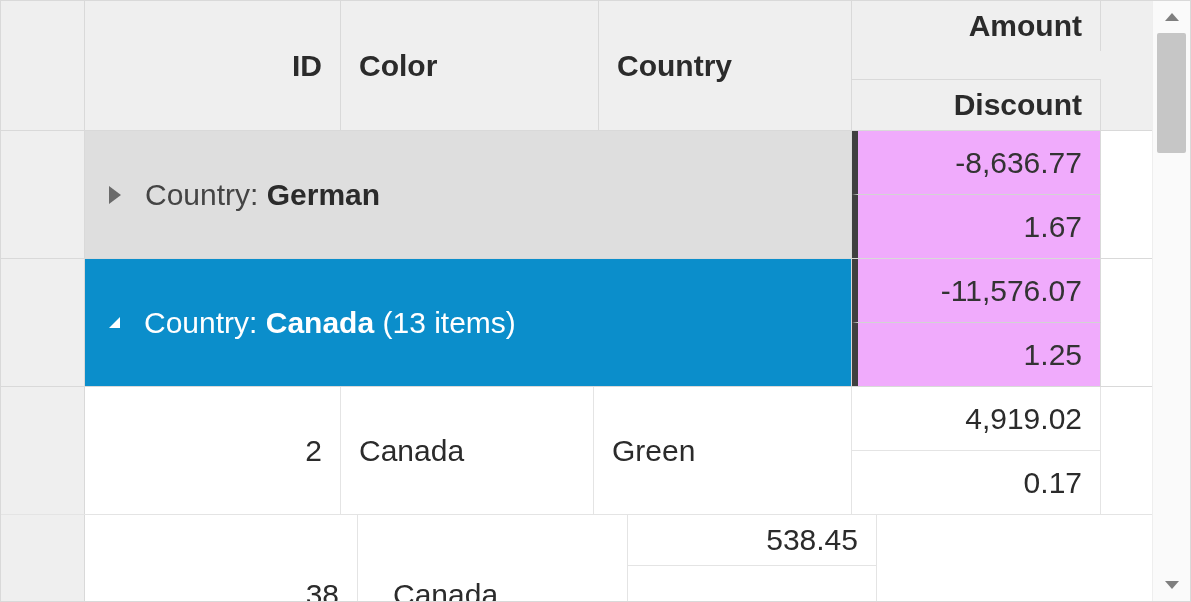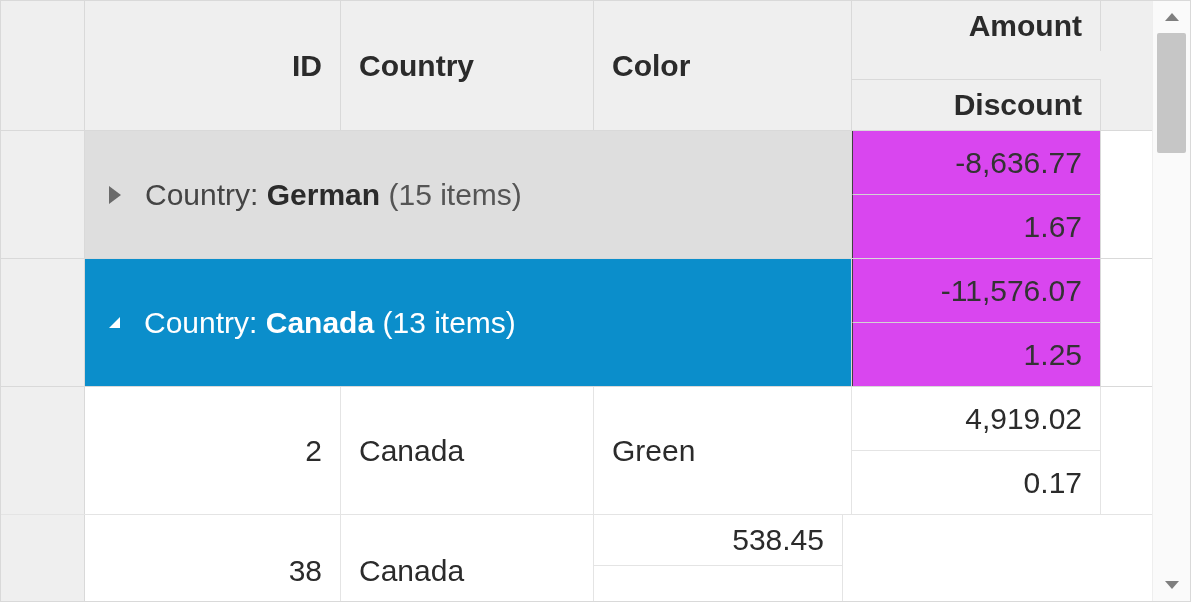--- a/index.html
+++ b/index.html
@@ -136,22 +136,22 @@
   }
   .metric-cell {
     flex: 1;
     display: flex;
     align-items: center;
     justify-content: flex-end;
     padding: 0 18px;
     font-size: 30px;
     color: #333;
     border-right: 1px solid #d9d9d9;
-    background: #d946ef;
-    border-left: 1px solid #404040;
+    background: #f0abfc;
+    border-left: 6px solid #404040;
   }
   .metric-cell + .metric-cell { border-top: 1px solid #d3d3d3; }
 
   .group-row.collapsed-row .group-body {
     background: #dedede;
     color: #444;
   }
   .group-row.collapsed-row .group-body .value { color: #2b2b2b; }
   .group-row.selected .group-body {
     background: #0b8ecb;
@@ -191,47 +191,46 @@
     align-items: center;
     justify-content: flex-end;
     padding: 8px 18px;
     font-size: 30px;
     color: #2b2b2b;
     border-right: 1px solid #e4e4e4;
   }
   .dmetric + .dmetric { border-top: 1px solid #e4e4e4; }
 
   .data-row.partial { height: 88px; }
-  .data-row.partial .data-cell { padding-bottom: 4px; position: relative; }
+  .data-row.partial .data-cell { align-items: flex-end; padding-bottom: 4px; position: relative; margin-left: 17px; }
   .data-row.partial .data-cell span { position: relative; top: 14px; }
 </style>
 </head>
 <body>
 
 <div class="container">
   <div class="scroll-region">
 
     <div class="header-row">
       <div class="header-cell col-expander"></div>
       <div class="header-cell col-id id">ID</div>
+      <div class="header-cell col-color">Color</div>
       <div class="header-cell col-country">Country</div>
-      <div class="header-cell col-color">Color</div>
       <div class="header-stack col-metric">
         <div class="header-sub">Amount</div>
         <div class="header-sub">Discount</div>
       </div>
     </div>
 
     <div class="group-row collapsed-row">
       <div class="gutter col-expander"></div>
       <div class="group-body">
         <span class="tri collapsed"></span>
         <span class="label">Country:</span>&nbsp;
         <span class="value">German</span>&nbsp;
-        <span class="count">(15 items)</span>
       </div>
       <div class="metric-stack">
         <div class="metric-cell">-8,636.77</div>
         <div class="metric-cell">1.67</div>
       </div>
     </div>
 
     <div class="group-row selected">
       <div class="gutter col-expander"></div>
       <div class="group-body">

